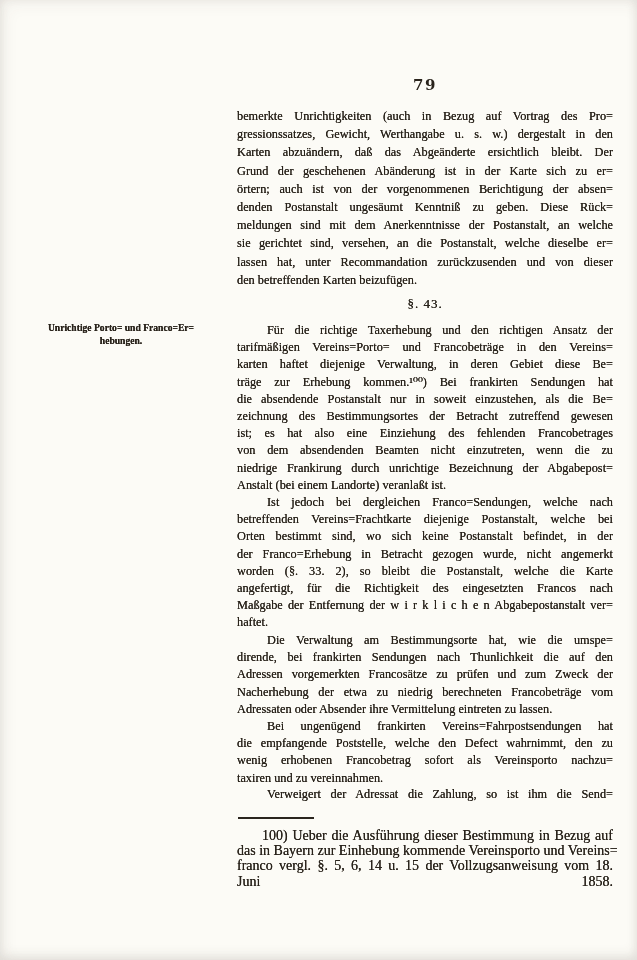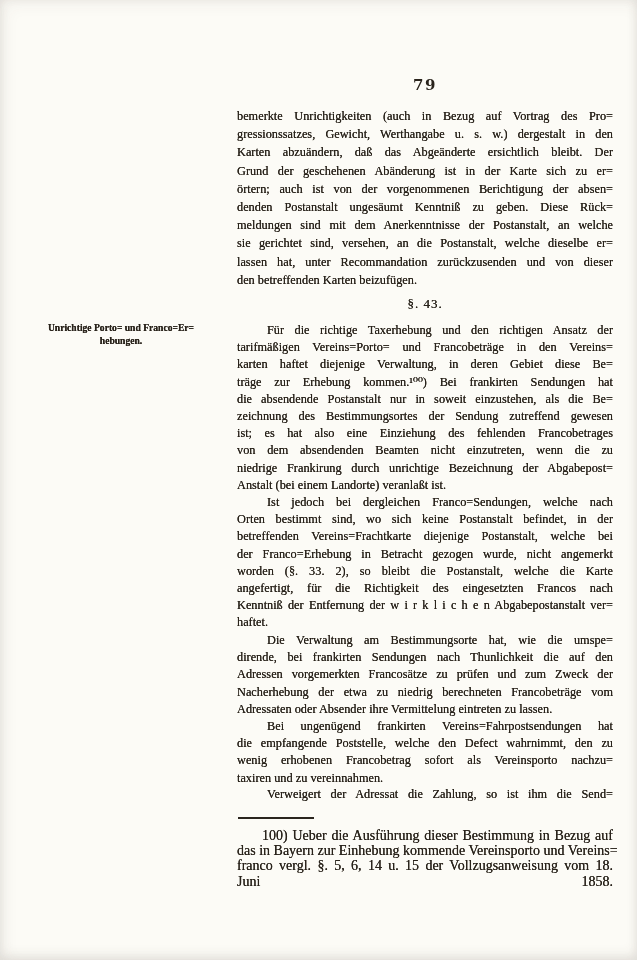--- a/index.html
+++ b/index.html
@@ -78,35 +78,35 @@
     </div>
 
   <div id="heading">§. 43.</div>
 
   <div id="para2" class="bodyblock flush-last indent" style="top:322px">
       <div class="line">Für die richtige Taxerhebung und den richtigen Ansatz der</div>
       <div class="line">tarifmäßigen Vereins=Porto= und Francobeträge in den Vereins=</div>
       <div class="line">karten haftet diejenige Verwaltung, in deren Gebiet diese Be=</div>
       <div class="line">träge zur Erhebung kommen.¹⁰⁰) Bei frankirten Sendungen hat</div>
       <div class="line">die absendende Postanstalt nur in soweit einzustehen, als die Be=</div>
-      <div class="line">zeichnung des Bestimmungsortes der Sendung zutreffend gewesen</div>
+      <div class="line">zeichnung des Bestimmungsortes der Betracht zutreffend gewesen</div>
       <div class="line">ist; es hat also eine Einziehung des fehlenden Francobetrages</div>
       <div class="line">von dem absendenden Beamten nicht einzutreten, wenn die zu</div>
       <div class="line">niedrige Frankirung durch unrichtige Bezeichnung der Abgabepost=</div>
       <div class="line">Anstalt (bei einem Landorte) veranlaßt ist.</div>
     </div>
 
   <div id="para3" class="bodyblock flush-last indent" style="top:494px">
       <div class="line">Ist jedoch bei dergleichen Franco=Sendungen, welche nach</div>
+      <div class="line">betreffenden Vereins=Frachtkarte diejenige Postanstalt, welche bei</div>
       <div class="line">Orten bestimmt sind, wo sich keine Postanstalt befindet, in der</div>
-      <div class="line">betreffenden Vereins=Frachtkarte diejenige Postanstalt, welche bei</div>
       <div class="line">der Franco=Erhebung in Betracht gezogen wurde, nicht angemerkt</div>
       <div class="line">worden (§. 33. 2), so bleibt die Postanstalt, welche die Karte</div>
       <div class="line">angefertigt, für die Richtigkeit des eingesetzten Francos nach</div>
-      <div class="line">Kenntniß der Entfernung der w i r k l i c h e n Abgabepostanstalt ver=</div>
+      <div class="line">Maßgabe der Entfernung der w i r k l i c h e n Abgabepostanstalt ver=</div>
       <div class="line">haftet.</div>
     </div>
 
   <div id="para4" class="bodyblock flush-last indent" style="top:632px">
       <div class="line">Die Verwaltung am Bestimmungsorte hat, wie die umspe=</div>
       <div class="line">dirende, bei frankirten Sendungen nach Thunlichkeit die auf den</div>
       <div class="line">Adressen vorgemerkten Francosätze zu prüfen und zum Zweck der</div>
       <div class="line">Nacherhebung der etwa zu niedrig berechneten Francobeträge vom</div>
       <div class="line">Adressaten oder Absender ihre Vermittelung eintreten zu lassen.</div>
     </div>

